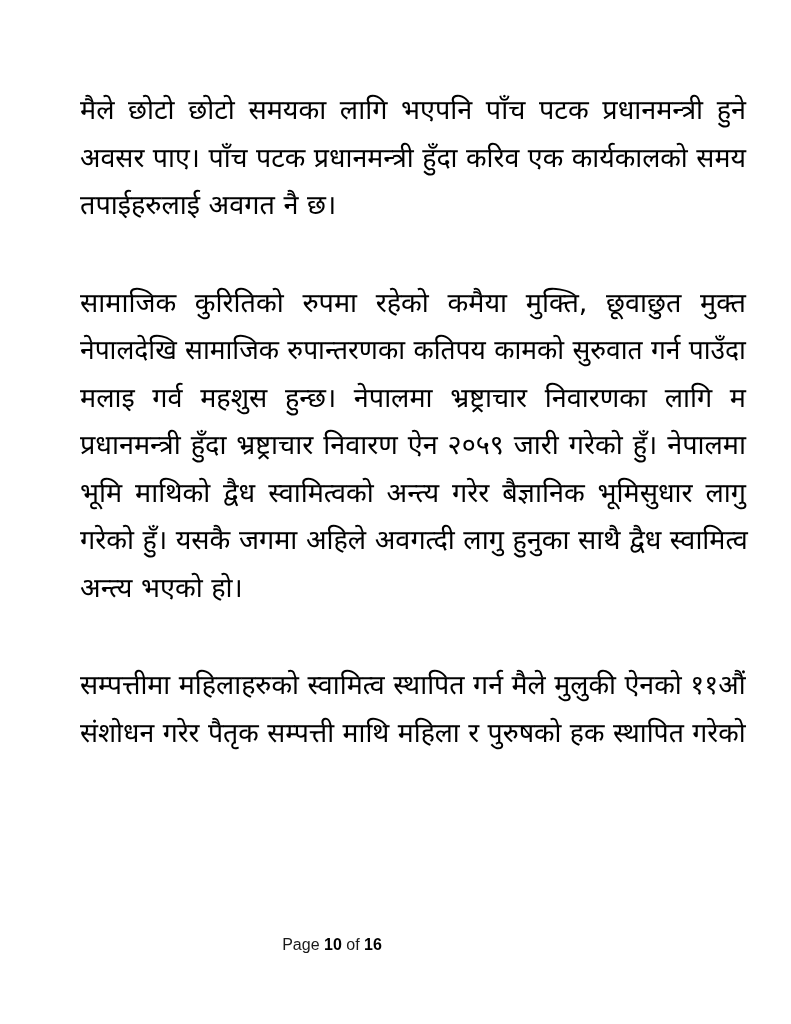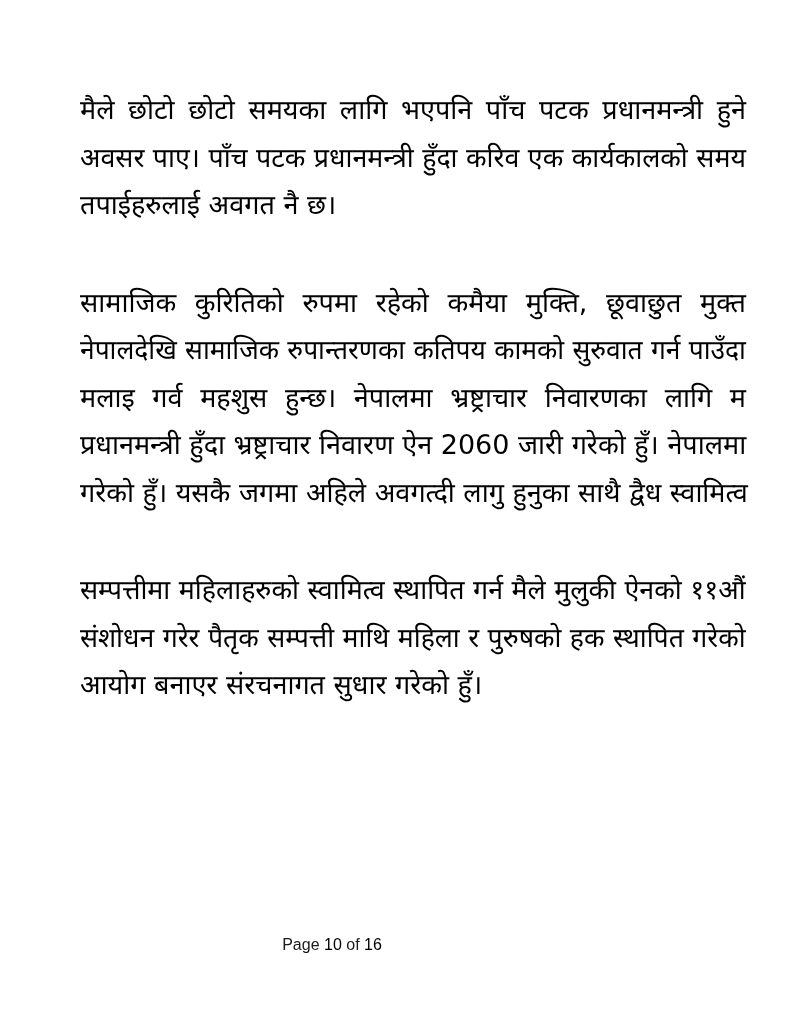--- a/index.html
+++ b/index.html
@@ -41,46 +41,47 @@
   .footer {
     position: absolute;
     left: 0; top: 936px;
     width: 100%;
     text-align: center;
     font-family: "Liberation Sans", sans-serif;
     font-size: 16px;
     color: #1a1a1a;
     white-space: nowrap;
   }
-  .footer .num { font-weight: normal; color: #000000; }
+  .footer .num { font-weight: bold; color: #000000; }
 </style>
 </head>
 <body>
 
 <div class="page">
   <div class="content">
 
     <div class="paragraph">
       <span class="line">मैले छोटो छोटो समयका लागि भएपनि पाँच पटक प्रधानमन्त्री हुने</span>
       <span class="line" style="transform: scaleX(0.991071); text-align-last: left;">अवसर पाए। पाँच पटक प्रधानमन्त्री हुँदा करिव एक कार्यकालको समय</span>
       <span class="line last">तपाईहरुलाई अवगत नै छ।</span>
     </div>
 
     <div class="paragraph">
       <span class="line">सामाजिक कुरितिको रुपमा रहेको कमैया मुक्ति, छूवाछुत मुक्त</span>
       <span class="line" style="transform: scaleX(0.97654); text-align-last: left;">नेपालदेखि सामाजिक रुपान्तरणका कतिपय कामको सुरुवात गर्न पाउँदा</span>
       <span class="line">मलाइ गर्व महशुस हुन्छ। नेपालमा भ्रष्ट्राचार निवारणका लागि म</span>
-      <span class="line">प्रधानमन्त्री हुँदा भ्रष्ट्राचार निवारण ऐन 2060 जारी गरेको हुँ। नेपालमा</span>
+      <span class="line">प्रधानमन्त्री हुँदा भ्रष्ट्राचार निवारण ऐन २०५९ जारी गरेको हुँ। नेपालमा</span>
+      <span class="line">भूमि माथिको द्वैध स्वामित्वको अन्त्य गरेर बैज्ञानिक भूमिसुधार लागु</span>
       <span class="line">गरेको हुँ। यसकै जगमा अहिले अवगत्दी लागु हुनुका साथै द्वैध स्वामित्व</span>
+      <span class="line last">अन्त्य भएको हो।</span>
     </div>
 
     <div class="paragraph">
       <span class="line" style="transform: scaleX(0.992548); text-align-last: left;">सम्पत्तीमा महिलाहरुको स्वामित्व स्थापित गर्न मैले मुलुकी ऐनको ११औं</span>
       <span class="line" style="transform: scaleX(0.986667); text-align-last: left;">संशोधन गरेर पैतृक सम्पत्ती माथि महिला र पुरुषको हक स्थापित गरेको</span>
-      <span class="line last">आयोग बनाएर संरचनागत सुधार गरेको हुँ।</span>
     </div>
 
   </div>
 
   <div class="footer">
     <span>Page</span>
     <span> </span>
     <span class="num">10</span>
     <span> </span>
     <span>of</span>

